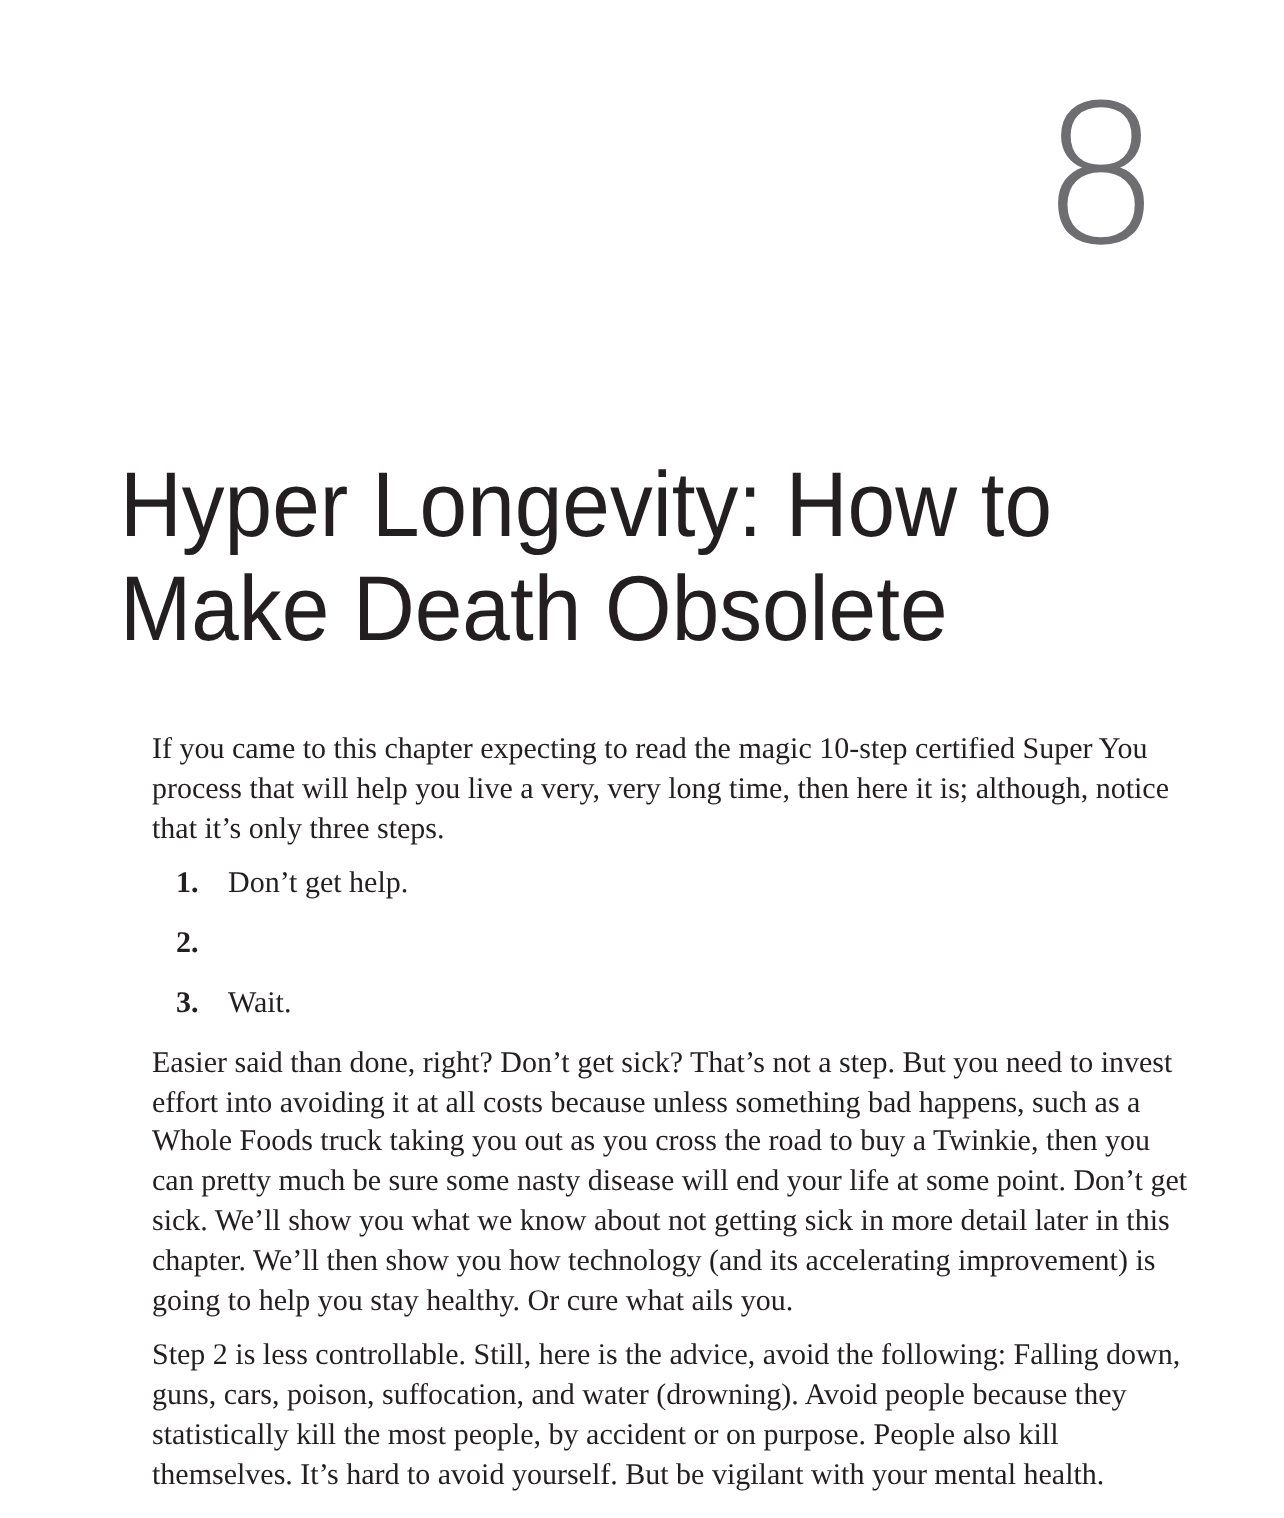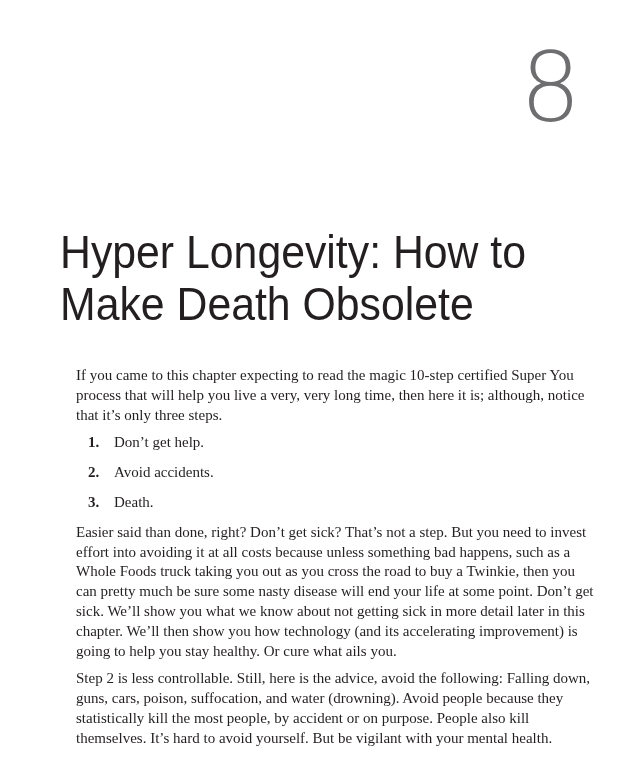--- a/index.html
+++ b/index.html
@@ -38,22 +38,21 @@
 
 <div class="body-text">
   <p>If you came to this chapter expecting to read the magic 10-step certified Super You process that will help you live a very, very long time, then here it is; although, notice that it’s only three steps.</p>
   <ol class="steps">
     <li>
       <span class="num">1.</span>
       <span>Don’t get help.</span>
     </li>
     <li>
       <span class="num">2.</span>
-      <span>Avoid accidents.</span>
     </li>
     <li>
       <span class="num">3.</span>
-      <span>Death.</span>
+      <span>Wait.</span>
     </li>
   </ol>
   <p>Easier said than done, right? Don’t get sick? That’s not a step. But you need to invest effort into avoiding it at all costs because unless something bad happens, such as a Whole Foods truck taking you out as you cross the road to buy a Twinkie, then you can pretty much be sure some nasty disease will end your life at some point. Don’t get sick. We’ll show you what we know about not getting sick in more detail later in this chapter. We’ll then show you how technology (and its accelerating improvement) is going to help you stay healthy. Or cure what ails you.</p>
   <p>Step 2 is less controllable. Still, here is the advice, avoid the following: Falling down, guns, cars, poison, suffocation, and water (drowning). Avoid people because they statistically kill the most people, by accident or on purpose. People also kill themselves. It’s hard to avoid yourself. But be vigilant with your mental health.</p>
 </div>
 
 </body></html>

